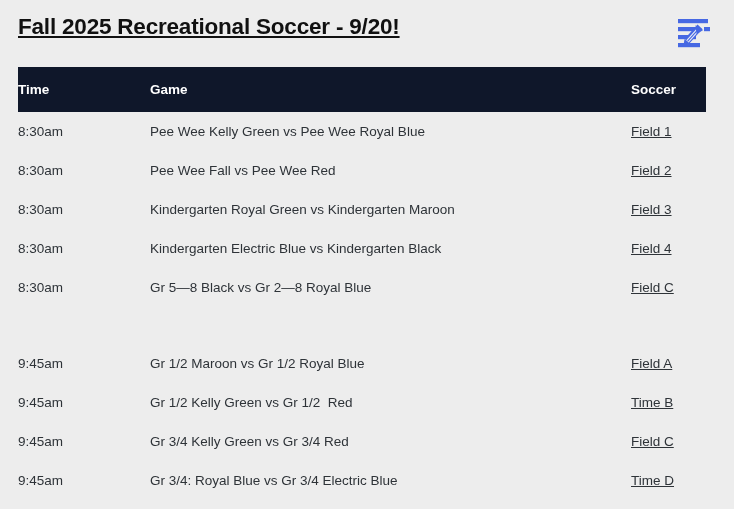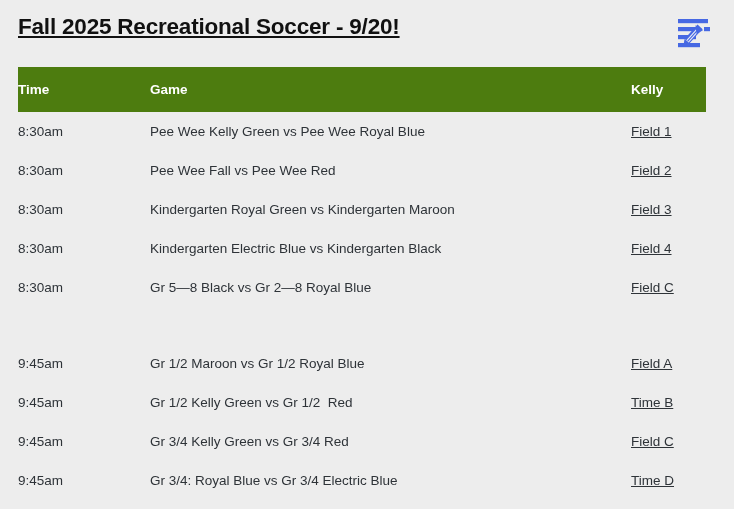--- a/index.html
+++ b/index.html
@@ -53,21 +53,21 @@
   
   .schedule-table {
     position: absolute;
     left: 18px;
     top: 67px;
     width: 688px;
     border-collapse: collapse;
     table-layout: fixed;
   }
   .schedule-table thead tr {
-    background: #4d7c0f;
+    background: #0f172a;
     border-radius: 18px;
   }
   .schedule-table thead th {
     color: #ffffff;
     font-size: 13.5px;
     font-weight: bold;
     text-align: left;
     padding: 0;
     height: 45px;
     vertical-align: middle;
@@ -119,21 +119,21 @@
         <polygon points="19.5,9.2 27.2,13.9 20.6,18.2" fill="#4668e3"></polygon>
       </svg>
     </span>
   </div>
 
   <table class="schedule-table">
     <thead>
       <tr>
         <th class="col-time">Time</th>
         <th class="col-game">Game</th>
-        <th class="col-field">Kelly</th>
+        <th class="col-field">Soccer</th>
       </tr>
     </thead>
     <tbody>
         <tr>
           <td class="col-time">8:30am</td>
           <td class="col-game">Pee Wee Kelly Green vs Pee Wee Royal Blue</td>
           <td class="col-field">Field 1</td>
         </tr>
         <tr>
           <td class="col-time">8:30am</td>

